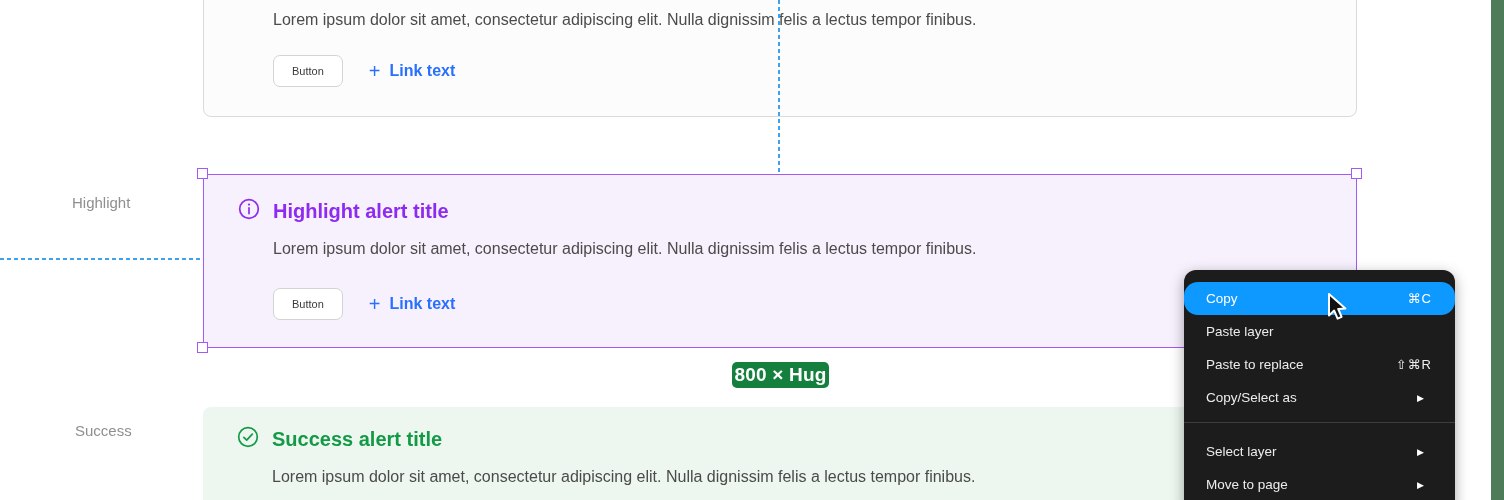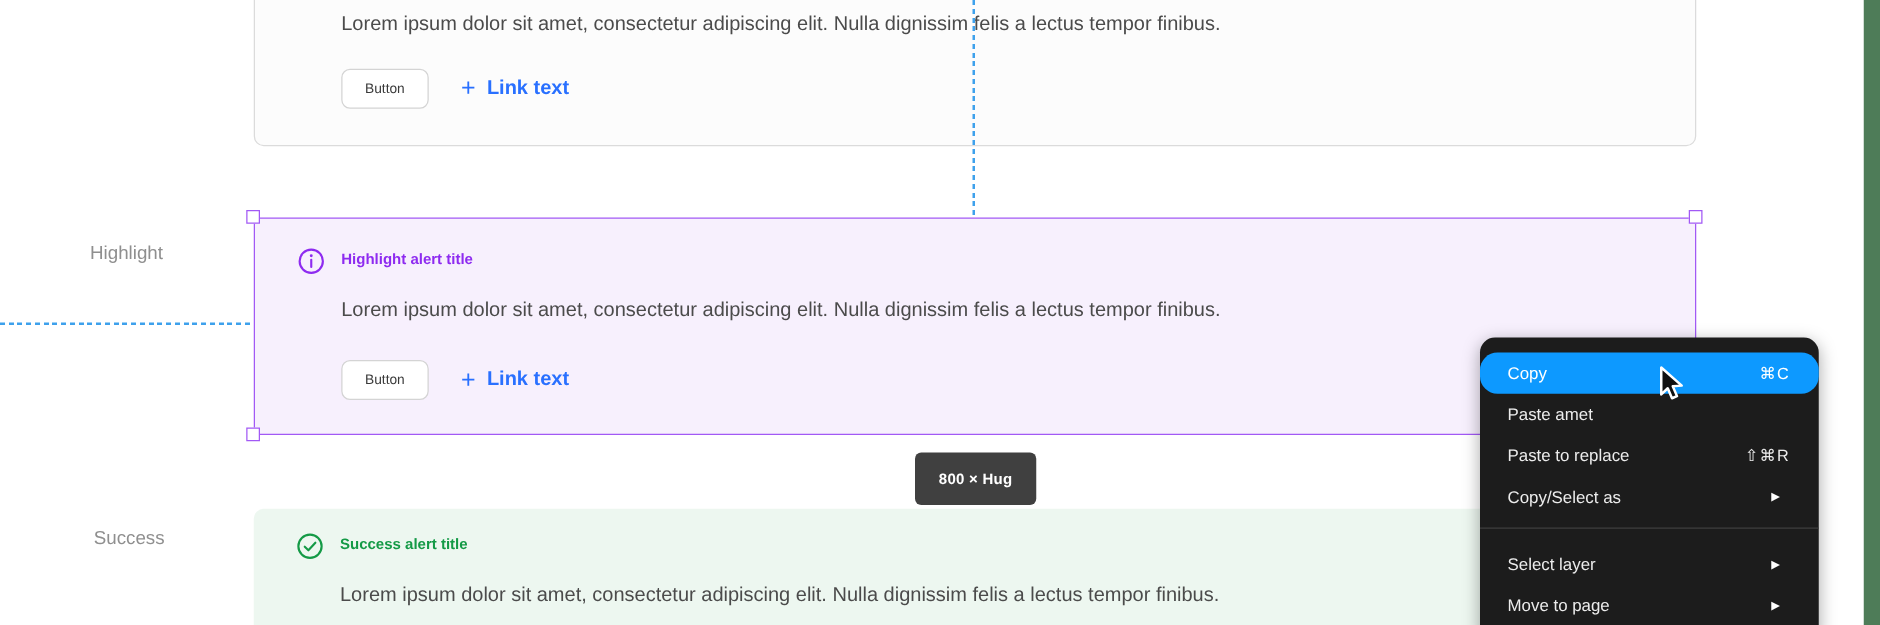--- a/index.html
+++ b/index.html
@@ -5,21 +5,21 @@
   * { margin:0; padding:0; box-sizing:border-box; }
   html,body { background:#fff; }
   .stage {
     position:relative; width:1504px; height:500px; overflow:hidden;
     background:#ffffff; font-family:"Liberation Sans", sans-serif;
   }
 
   
   .alert { position:absolute; left:203px; width:1154px; border-radius:8px; }
   .alert .body  { position:absolute; left:69px; font-size:16px; color:#4B4B4B; white-space:nowrap; }
-  .alert .title { position:absolute; left:69px; font-size:12px; font-weight:bold; white-space:nowrap; }
+  .alert .title { position:absolute; left:69px; font-size:20px; font-weight:bold; white-space:nowrap; }
   .alert .a-icon { position:absolute; left:34px; width:22px; height:22px; }
   .alert .actions { position:absolute; left:69px; display:flex; align-items:center; gap:26px; }
 
   .btn {
     height:32px; padding:0 18px; background:#ffffff;
     border:1px solid #D4D4D4; border-radius:7px;
     font-family:"Liberation Sans", sans-serif;
     font-size:11px; color:#3A3A3A; cursor:default;
   }
   .link { display:flex; align-items:center; gap:9px; color:#2970FF; font-weight:bold; font-size:16px; text-decoration:none; }
@@ -52,24 +52,24 @@
     background:repeating-linear-gradient(to right,#3EA1EC 0 4px, transparent 4px 7px); }
 
   
   .handle { position:absolute; width:11px; height:11px; background:#fff; border:1.5px solid #A259F5; z-index:30; }
   .h-tl { left:197px;  top:168px; }
   .h-tr { left:1351px; top:168px; }
   .h-bl { left:197px;  top:342px; }
   .h-br { left:1351px; top:342px; }
 
   .size-badge {
-    position:absolute; left:732px; top:362px; width:97px; height:42px; z-index:30;
-    background:#404040; color:#fff; border-radius:5px;
+    position:absolute; left:732px; top:362px; width:97px; height:26px; z-index:30;
+    background:#15803d; color:#fff; border-radius:5px;
     display:flex; align-items:center; justify-content:center;
-    font-size:12px; font-weight:600; letter-spacing:.2px;
+    font-size:19px; font-weight:600; letter-spacing:.2px;
   }
 
   
   .ctx-menu {
     position:absolute; left:1184px; top:270px; width:271px; z-index:40;
     background:#1C1C1C; border-radius:12px; padding:12px 0 14px;
     box-shadow:0 4px 14px rgba(0,0,0,.35);
   }
   .menu-item {
     height:33px; display:flex; align-items:center;
@@ -147,21 +147,21 @@
   <div class="handle h-br"></div>
 
   <div class="size-badge">800 × Hug</div>
 
   <div class="ctx-menu">
     <div class="menu-item selected">
       <span>Copy</span>
       <span class="menu-shortcut">⌘C</span>
     </div>
     <div class="menu-item">
-      <span>Paste amet</span>
+      <span>Paste layer</span>
     </div>
     <div class="menu-item">
       <span>Paste to replace</span>
       <span class="menu-shortcut">⇧⌘R</span>
     </div>
     <div class="menu-item">
       <span>Copy/Select as</span>
       <span class="menu-arrow">▶</span>
     </div>
     <div class="menu-divider"></div>

